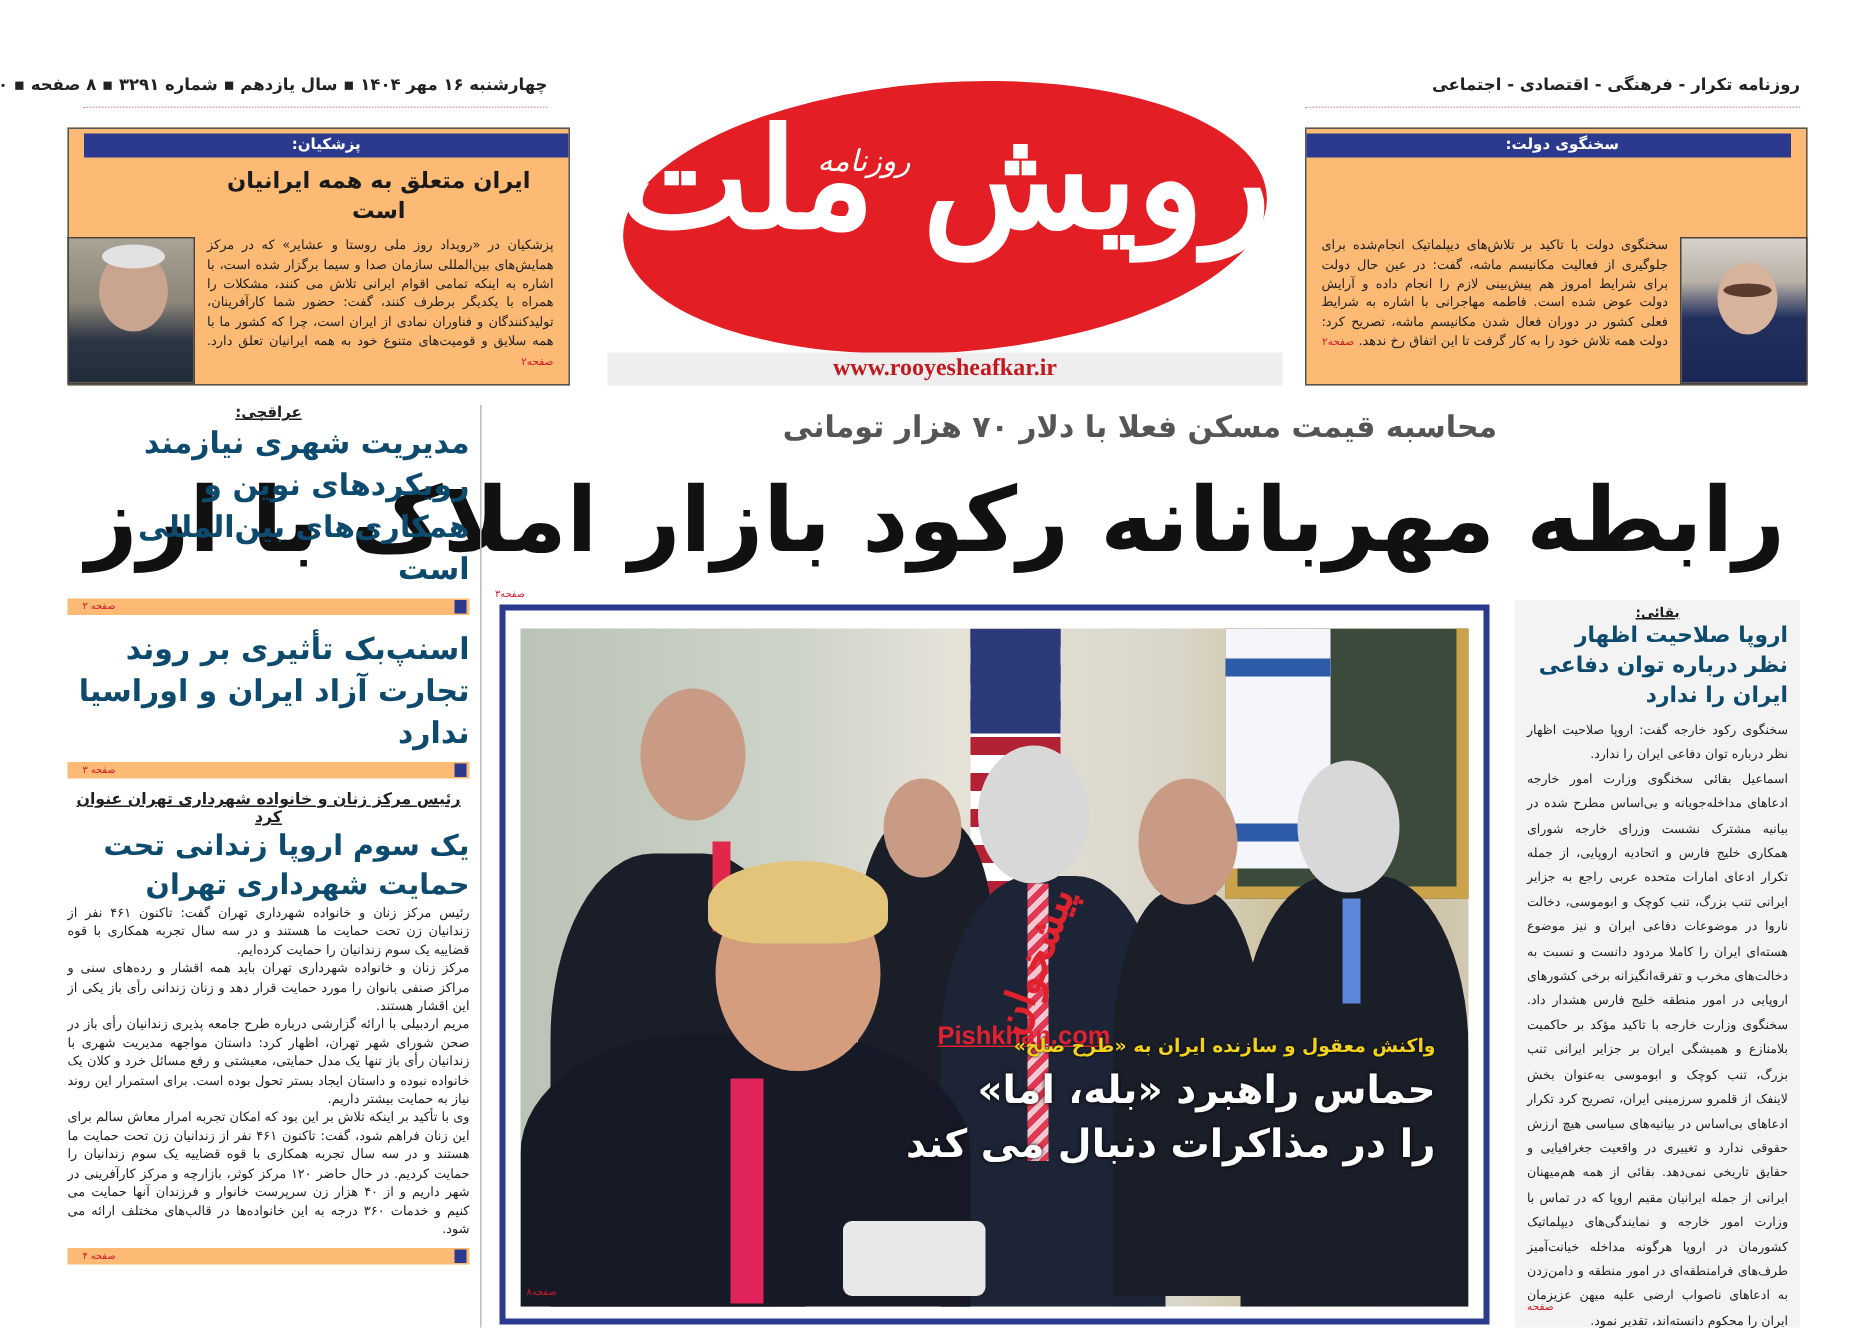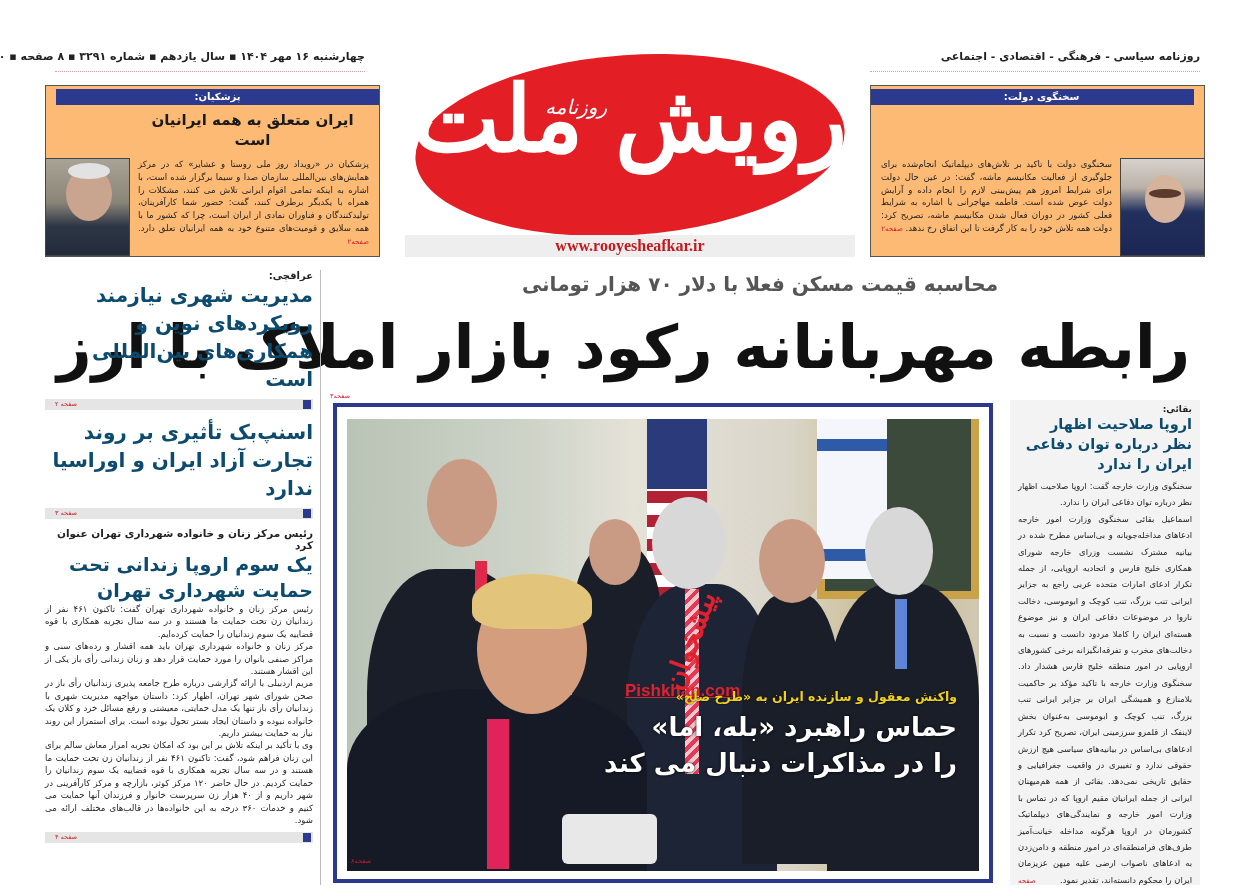--- a/index.html
+++ b/index.html
@@ -35,23 +35,23 @@
     .side-body { position: absolute; top: 72px; font-size: 8.6px; line-height: 12.8px; text-align: justify; color: #222; }
     .ref { font-size: 7px; color: #d21a2a; }
 
     .photo-man { background: linear-gradient(180deg, #a9a395 0%, #8b8578 45%, #2d3645 70%, #222b3a 100%); }
     .photo-woman { background: linear-gradient(180deg, #d7d2cb 0%, #b9b1a7 30%, #22305e 55%, #1b2654 100%); }
     .face { position: absolute; border-radius: 50%; }
 
     
     .leftcol { left: 45px; top: 270px; width: 268px; }
     .col-sep-left { left: 320px; top: 270px; width: 1px; height: 615px; background: #bbb; }
-    .kicker { font-size: 10px; font-weight: bold; text-align: right; color: #222; }
+    .kicker { font-size: 10px; font-weight: bold; text-align: center; color: #222; text-decoration: underline; }
     .big-title { font-size: 20px; font-weight: bold; line-height: 28px; color: #0c4a6e; }
-    .refbar { position: relative; height: 11px; background: #e5e5e5; margin: 6px 0 8px; }
+    .refbar { position: relative; height: 11px; background: #fdba74; margin: 6px 0 8px; }
     .refbar .sq { position: absolute; right: 2px; top: 1px; width: 8px; height: 9px; background: #2b3a8e; }
     .refbar .reftxt { position: absolute; left: 10px; top: 0; font-size: 6.5px; color: #d21a2a; line-height: 11px; }
     .body-text { font-size: 8.6px; line-height: 12.4px; text-align: justify; color: #222; }
     .body-text p { margin: 0; }
 
     
     .supertitle { left: 330px; top: 272px; width: 860px; text-align: center; font-size: 20px; font-weight: bold; color: #555; }
     .headline { left: 330px; top: 308px; width: 860px; text-align: center; font-size: 60px; font-weight: bold; color: #111; letter-spacing: -2px; line-height: 78px; white-space: nowrap; }
     .headline-ref { left: 330px; top: 392px; font-size: 6.5px; color: #d21a2a; }
 
@@ -82,21 +82,21 @@
     .rightcol .body-text { font-size: 8.4px; line-height: 16.4px; margin-top: 4px; }
   </style>
 </head>
 <body>
 
 <div class="abs topbar topbar-left">
   <span>چهارشنبه ۱۶ مهر ۱۴۰۴ ▪ سال یازدهم ▪ شماره ۳۲۹۱ ▪ ۸ صفحه ▪ ۵۰۰۰ تومان</span>
   <div class="dots"></div>
 </div>
 <div class="abs topbar topbar-right">
-  <span>روزنامه سیاسی - فرهنگی - اقتصادی - اجتماعی</span>
+  <span>روزنامه تکرار - فرهنگی - اقتصادی - اجتماعی</span>
   <div class="dots"></div>
 </div>
 
 <div class="abs masthead">
   <div class="logo-oval"></div>
   <div class="logo-small">روزنامه</div>
   <div class="logo-text">رویش ملت</div>
   <div class="url-band"></div>
   <div class="url">www.rooyesheafkar.ir</div>
 </div>
@@ -202,17 +202,17 @@
       <div>را در مذاکرات دنبال می کند</div>
     </div>
     <div class="photo-ref">صفحه۸</div>
   </div>
 </div>
 
 <div class="abs rightcol">
   <div class="kicker">بقائی:</div>
   <div class="big-title">اروپا صلاحیت اظهار نظر درباره توان دفاعی ایران را ندارد</div>
   <div class="body-text">
-    <p>سخنگوی وزارت خارجه گفت: اروپا صلاحیت اظهار نظر درباره توان دفاعی ایران را ندارد.</p>
+    <p>سخنگوی رکود خارجه گفت: اروپا صلاحیت اظهار نظر درباره توان دفاعی ایران را ندارد.</p>
     <p>اسماعیل بقائی سخنگوی وزارت امور خارجه ادعاهای مداخله‌جویانه و بی‌اساس مطرح شده در بیانیه مشترک نشست وزرای خارجه شورای همکاری خلیج فارس و اتحادیه اروپایی، از جمله تکرار ادعای امارات متحده عربی راجع به جزایر ایرانی تنب بزرگ، تنب کوچک و ابوموسی، دخالت ناروا در موضوعات دفاعی ایران و نیز موضوع هسته‌ای ایران را کاملا مردود دانست و نسبت به دخالت‌های مخرب و تفرقه‌انگیزانه برخی کشورهای اروپایی در امور منطقه خلیج فارس هشدار داد. سخنگوی وزارت خارجه با تاکید مؤکد بر حاکمیت بلامنازع و همیشگی ایران بر جزایر ایرانی تنب بزرگ، تنب کوچک و ابوموسی به‌عنوان بخش لاینفک از قلمرو سرزمینی ایران، تصریح کرد تکرار ادعاهای بی‌اساس در بیانیه‌های سیاسی هیچ ارزش حقوقی ندارد و تغییری در واقعیت جغرافیایی و حقایق تاریخی نمی‌دهد. بقائی از همه هم‌میهنان ایرانی از جمله ایرانیان مقیم اروپا که در تماس با وزارت امور خارجه و نمایندگی‌های دیپلماتیک کشورمان در اروپا هرگونه مداخله خیانت‌آمیز طرف‌های فرامنطقه‌ای در امور منطقه و دامن‌زدن به ادعاهای ناصواب ارضی علیه میهن عزیزمان ایران را محکوم دانسته‌اند، تقدیر نمود.</p>
   </div>
-  <div class="ref" style="position:absolute; left:8px; bottom:0;">صفحه</div>
+  <div class="ref" style="position:absolute; left:8px; bottom:10px;">صفحه</div>
 </div>
 
 </body></html>

